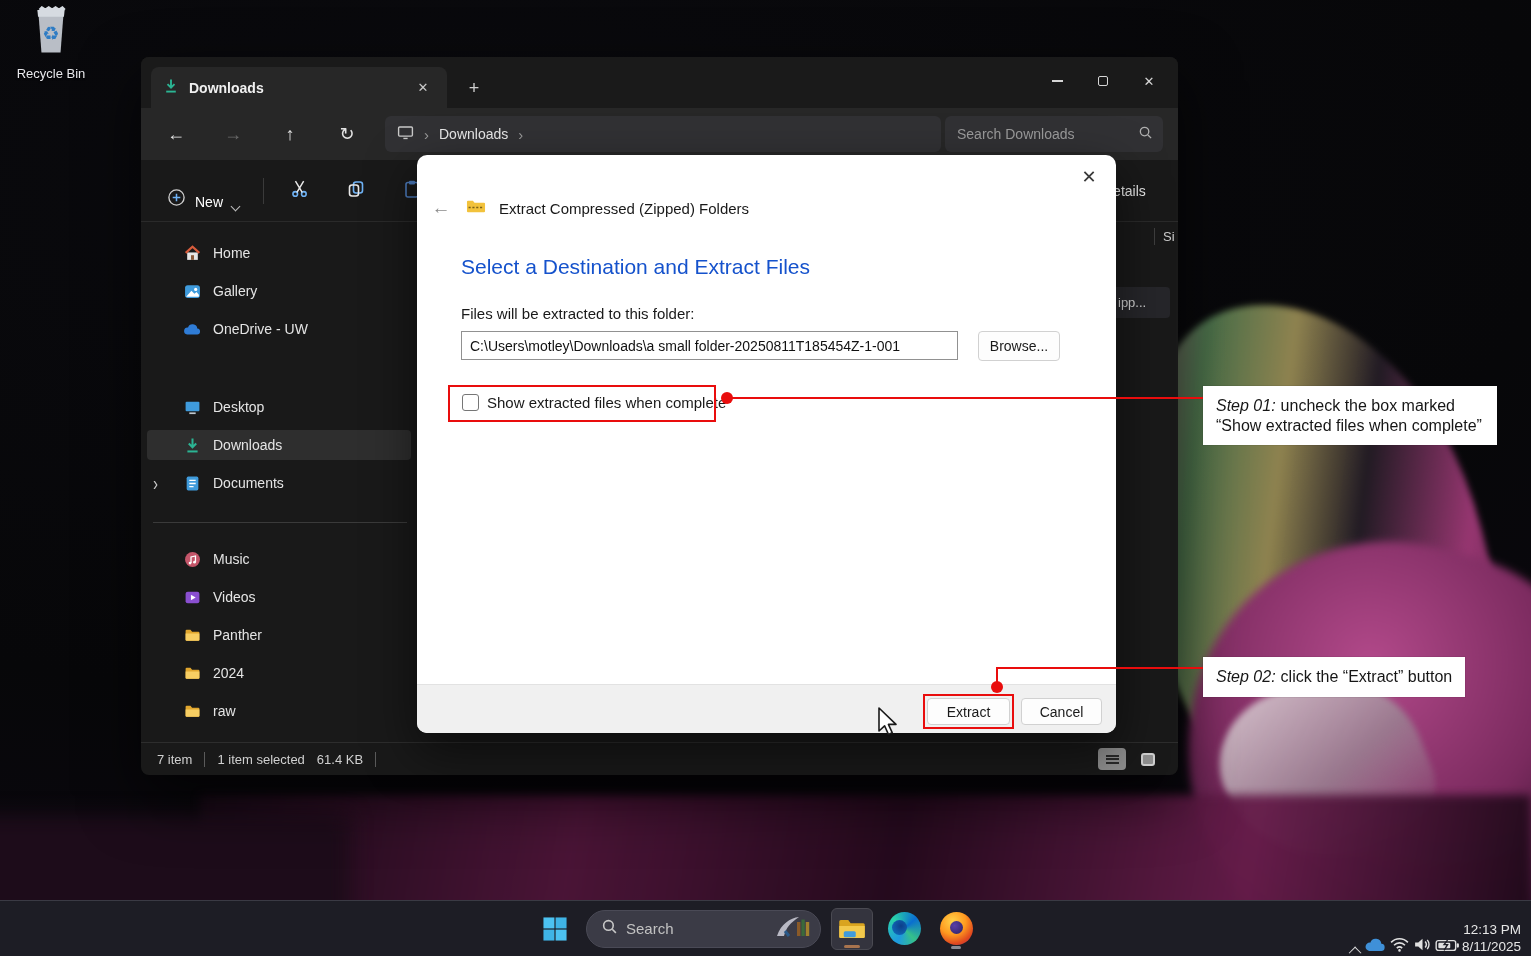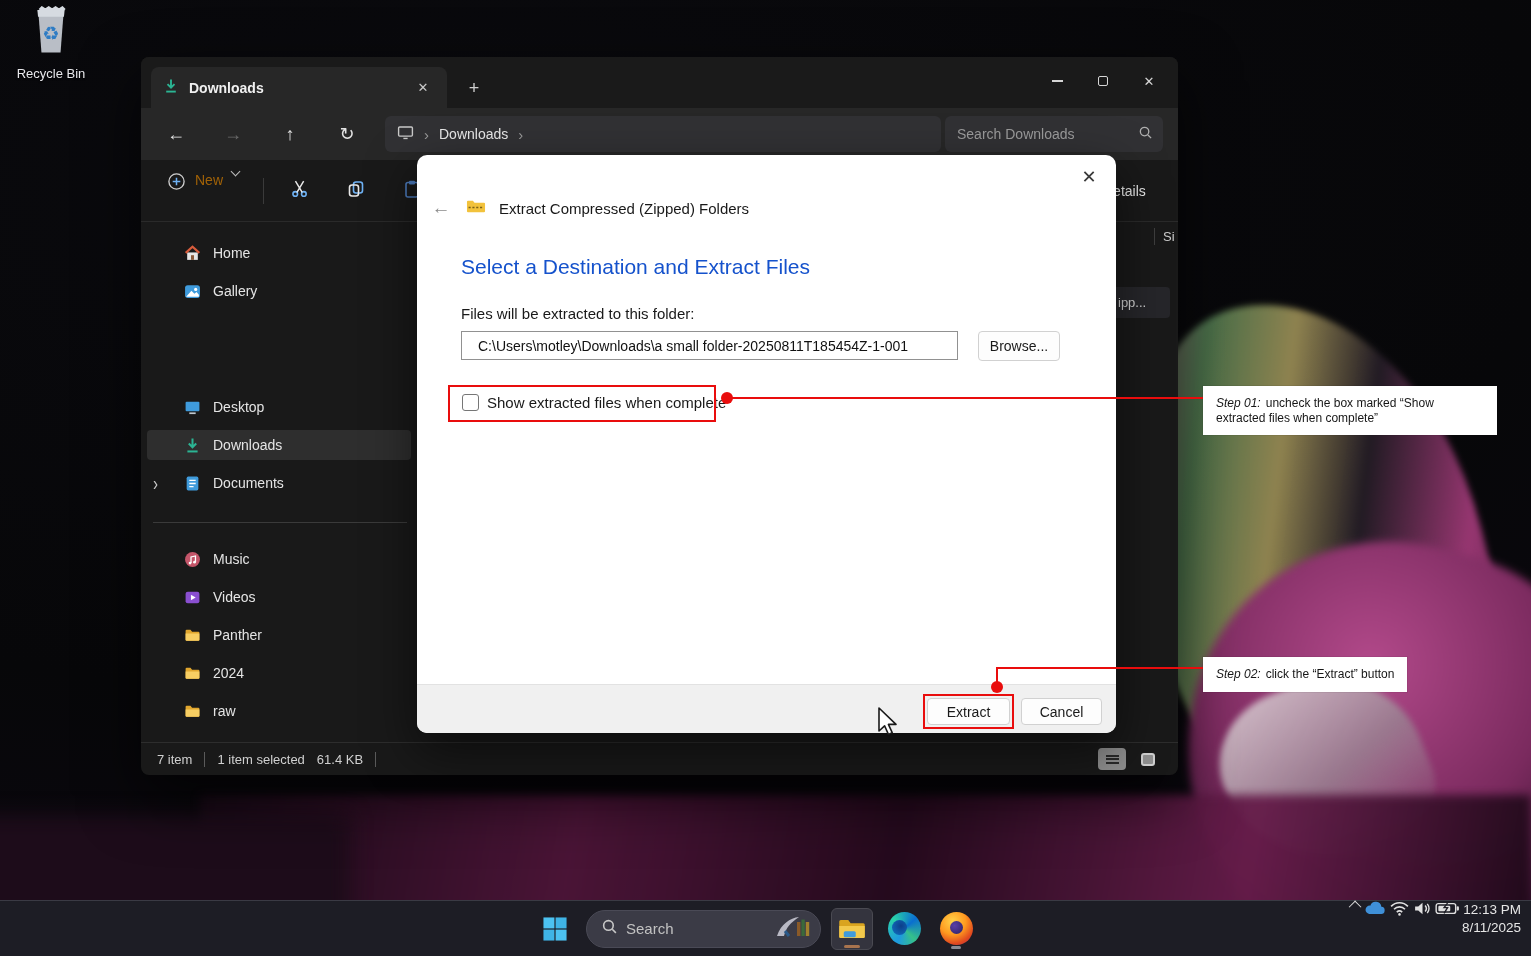--- a/index.html
+++ b/index.html
@@ -51,21 +51,21 @@
               display:flex; align-items:center; padding:0 12px; gap:10px; font-size:14px; color:#e8e8e8; }
   .crumb-chev { color:#9a9a9a; font-size:15px; }
   .searchbox { position:absolute; left:804px; top:8px; width:218px; height:36px; background:#313134; border-radius:6px;
                display:flex; align-items:center; padding:0 12px; }
   .searchbox input { flex:1; background:transparent; border:none; outline:none; color:#3b82f6; font-size:14px; font-family:inherit; }
   .searchbox input::placeholder { color:#9b9b9b; }
   .searchbox .mag { color:#b0b0b0; }
 
   .toolbar { position:absolute; left:0; top:103px; right:0; height:62px; background:#191919;
              border-bottom:1px solid #2a2a2a; display:flex; align-items:center; }
-  .newbtn { display:flex; align-items:flex-start; gap:9px; padding:0 14px; margin-left:12px; height:38px; border-radius:5px; color:#a16207; font-size:14px; }
+  .newbtn { display:flex; align-items:flex-end; gap:9px; padding:0 14px; margin-left:12px; height:38px; border-radius:5px; color:#ffffff; font-size:14px; }
   .chev-down { width:7px; height:7px; border-right:1.4px solid #bdbdbd; border-bottom:1.4px solid #bdbdbd; transform:rotate(45deg); margin-top:-4px; }
   .tsep { width:1px; height:26px; background:#3a3a3a; margin:0 16px 0 10px; }
   .toolicon { width:40px; height:38px; display:flex; align-items:center; justify-content:center; border-radius:5px; margin-right:16px; }
   .details-lbl { position:absolute; left:962px; top:0; height:62px; display:flex; align-items:center; font-size:14px; color:#e4e4e4; }
 
   .sidebar { position:absolute; left:0; top:165px; width:276px; bottom:33px; padding-top:7px; }
   .sbitem { position:absolute; left:6px; width:264px; height:30px; display:flex; align-items:center; gap:12px;
             padding-left:36px; border-radius:4px; font-size:14px; color:#e4e4e4; }
   .sbitem.sel { background:#2e2e2e; }
   .sbitem .sbic { width:18px; height:18px; display:flex; align-items:center; justify-content:center; }
@@ -92,42 +92,42 @@
   .dialog { left:417px; top:155px; width:699px; height:578px; background:#ffffff; border-radius:10px;
             box-shadow:0 18px 50px rgba(0,0,0,.55); z-index:20; color:#1a1a1a; }
   .dlg-close { position:absolute; right:12px; top:7px; width:30px; height:30px; display:flex; align-items:center;
                justify-content:center; font-size:18px; color:#3a3a3a; }
   .dlg-header { position:absolute; left:12px; top:42px; display:flex; align-items:center; gap:12px; }
   .dlg-back { color:#8a8a8a; font-size:19px; width:24px; text-align:center; }
   .dlg-title { font-size:15px; color:#191919; }
   .dlg-heading { position:absolute; left:44px; top:100px; font-size:21px; color:#1552cc; font-weight:400; }
   .dlg-label { position:absolute; left:44px; top:150px; font-size:15px; color:#191919; }
   .dlg-path { position:absolute; left:44px; top:176px; width:497px; height:29px; border:1px solid #919191;
-              font-size:14px; color:#111; padding:0 16px; font-family:inherit; background:#fff; }
+              font-size:14px; color:#111; padding:0 8px; font-family:inherit; background:#fff; }
   .btn { background:#fdfdfd; border:1px solid #d1d1d1; border-radius:4px; font-size:14px; color:#1a1a1a;
          font-family:inherit; display:flex; align-items:center; justify-content:center; }
   .dlg-browse { position:absolute; left:561px; top:176px; width:82px; height:30px; }
   .chkwrap { position:absolute; left:45px; top:239px; display:flex; align-items:center; gap:8px; }
   .chkbox { width:17px; height:17px; border:1px solid #767676; border-radius:3px; background:#fff; }
   .chklabel { font-size:15px; color:#191919; }
   .dlg-footer { position:absolute; left:0; right:0; bottom:0; height:49px; background:#f0f0f0;
                 border-top:1px solid #e2e2e2; border-radius:0 0 10px 10px; }
   .dlg-extract { position:absolute; left:510px; top:543px; width:83px; height:27px; }
   .dlg-cancel  { position:absolute; left:604px; top:543px; width:81px; height:27px; }
   .redbox { position:absolute; border:2px solid #e90d0d; z-index:30; }
   .rb-check   { left:448px; top:385px; width:268px; height:37px; }
   .rb-extract { left:923px; top:694px; width:91px;  height:35px; }
   .redline { position:absolute; background:#e90d0d; z-index:30; }
   .rl1 { left:729px;  top:397px; width:474px; height:2px; }
   .rl2v{ left:996px;  top:667px; width:2px;  height:20px; }
   .rl2h{ left:996px;  top:667px; width:207px; height:2px; }
   .reddot { position:absolute; width:12px; height:12px; border-radius:50%; background:#e90d0d; z-index:31; }
   .rd1 { left:721px; top:392px; }
   .rd2 { left:991px; top:681px; }
-  .callout { position:absolute; background:#ffffff; color:#161616; font-size:12px; line-height:1.22;
+  .callout { position:absolute; background:#ffffff; color:#161616; font-size:16px; line-height:1.22;
              padding:10px 13px; z-index:32; box-shadow:0 0 0 1px rgba(0,0,0,.06); }
   .co1 { left:1203px; top:386px; width:294px; }
   .co2 { left:1203px; top:657px; white-space:nowrap; }
   .callout .pfx { font-style:italic; }
   .callout .txt { margin-left:5px; }
 
   .cursor { left:876px; top:706px; z-index:40; }
 
   
   .taskbar { position:absolute; left:0; top:900px; width:1531px; height:56px; background:#1d1d25;
@@ -144,21 +144,21 @@
   .rp-active { width:16px; background:#a8744e; }
   .rp-idle   { width:10px; background:#8a8a92; }
   .edge-ic { width:33px; height:33px; border-radius:50%;
              background:conic-gradient(from 210deg, #1e9ae0, #2ad3a8 28%, #0a6ed0 55%, #35c08a 80%, #1e9ae0); }
   .edge-ic::after { content:""; display:block; width:15px; height:15px; margin:8px 0 0 4px; border-radius:50%;
              background:radial-gradient(circle at 60% 40%, #0c3f8a, #1173c4); }
   .ffox-ic { width:33px; height:33px; border-radius:50%;
              background:radial-gradient(circle at 38% 28%, #ffd24a, #ff9a1f 42%, #e0481f 72%, #a82a5a); }
   .ffox-ic::after { content:""; display:block; width:13px; height:13px; margin:9px 0 0 10px; border-radius:50%;
              background:radial-gradient(circle at 35% 35%, #5a3fa8, #2d2060); }
-  .tb-tray { position:absolute; right:10px; top:0; height:100%; display:flex; align-items:flex-start; gap:3px; color:#e2e2e2; }
+  .tb-tray { position:absolute; right:10px; top:0; height:100%; display:flex; align-items:flex-end; gap:3px; color:#e2e2e2; }
   .tray-chev { width:9px; height:9px; border-left:1.6px solid #dcdcdc; border-top:1.6px solid #dcdcdc;
                transform:rotate(45deg) translateY(2px); }
   .clock { text-align:right; font-size:13.5px; line-height:1.3; color:#e6e6e6; }
 </style>
 </head>
 <body>
 
 <div id="screen">
 
   <div class="wp wp1"></div>
@@ -288,20 +288,28 @@
       </div>
       <div class="sbitem" style="top:16px">
         <span class="sbic">
           <svg width="17" height="17" viewBox="0 0 16 16">
               <rect x="3" y="7" width="10" height="7" fill="#e6e6e6"></rect>
               <rect x="6.6" y="9.6" width="2.8" height="4.4" fill="#8a5a3a"></rect>
               <path d="M1.6 7.4 L8 1.6 L14.4 7.4" stroke="#d85c3c" stroke-width="2" fill="none"></path>
             </svg>
         </span>
           <span>Home</span>
+      </div>
+      <div class="sbitem" style="top:92px">
+        <span class="sbic">
+          <svg width="19" height="13" viewBox="0 0 20 13">
+              <path d="M4.6 12 h10.8 a3.3 3.3 0 0 0 .5-6.6 A5.3 5.3 0 0 0 5.6 4.3 A3.8 3.8 0 0 0 4.6 12 Z" fill="#2f7cd6"></path>
+            </svg>
+        </span>
+          <span>OneDrive - UW</span>
       </div>
 
       <div class="sbsep"></div>
 
       <div class="sbitem" style="top:170px">
         <span class="sbic">
           <svg width="17" height="17" viewBox="0 0 16 16">
               <rect x="1.5" y="2.5" width="13" height="9" rx="1" fill="#3f9bdc"></rect>
               <rect x="5" y="12.6" width="6" height="1.6" fill="#c0c8d0"></rect>
             </svg>

